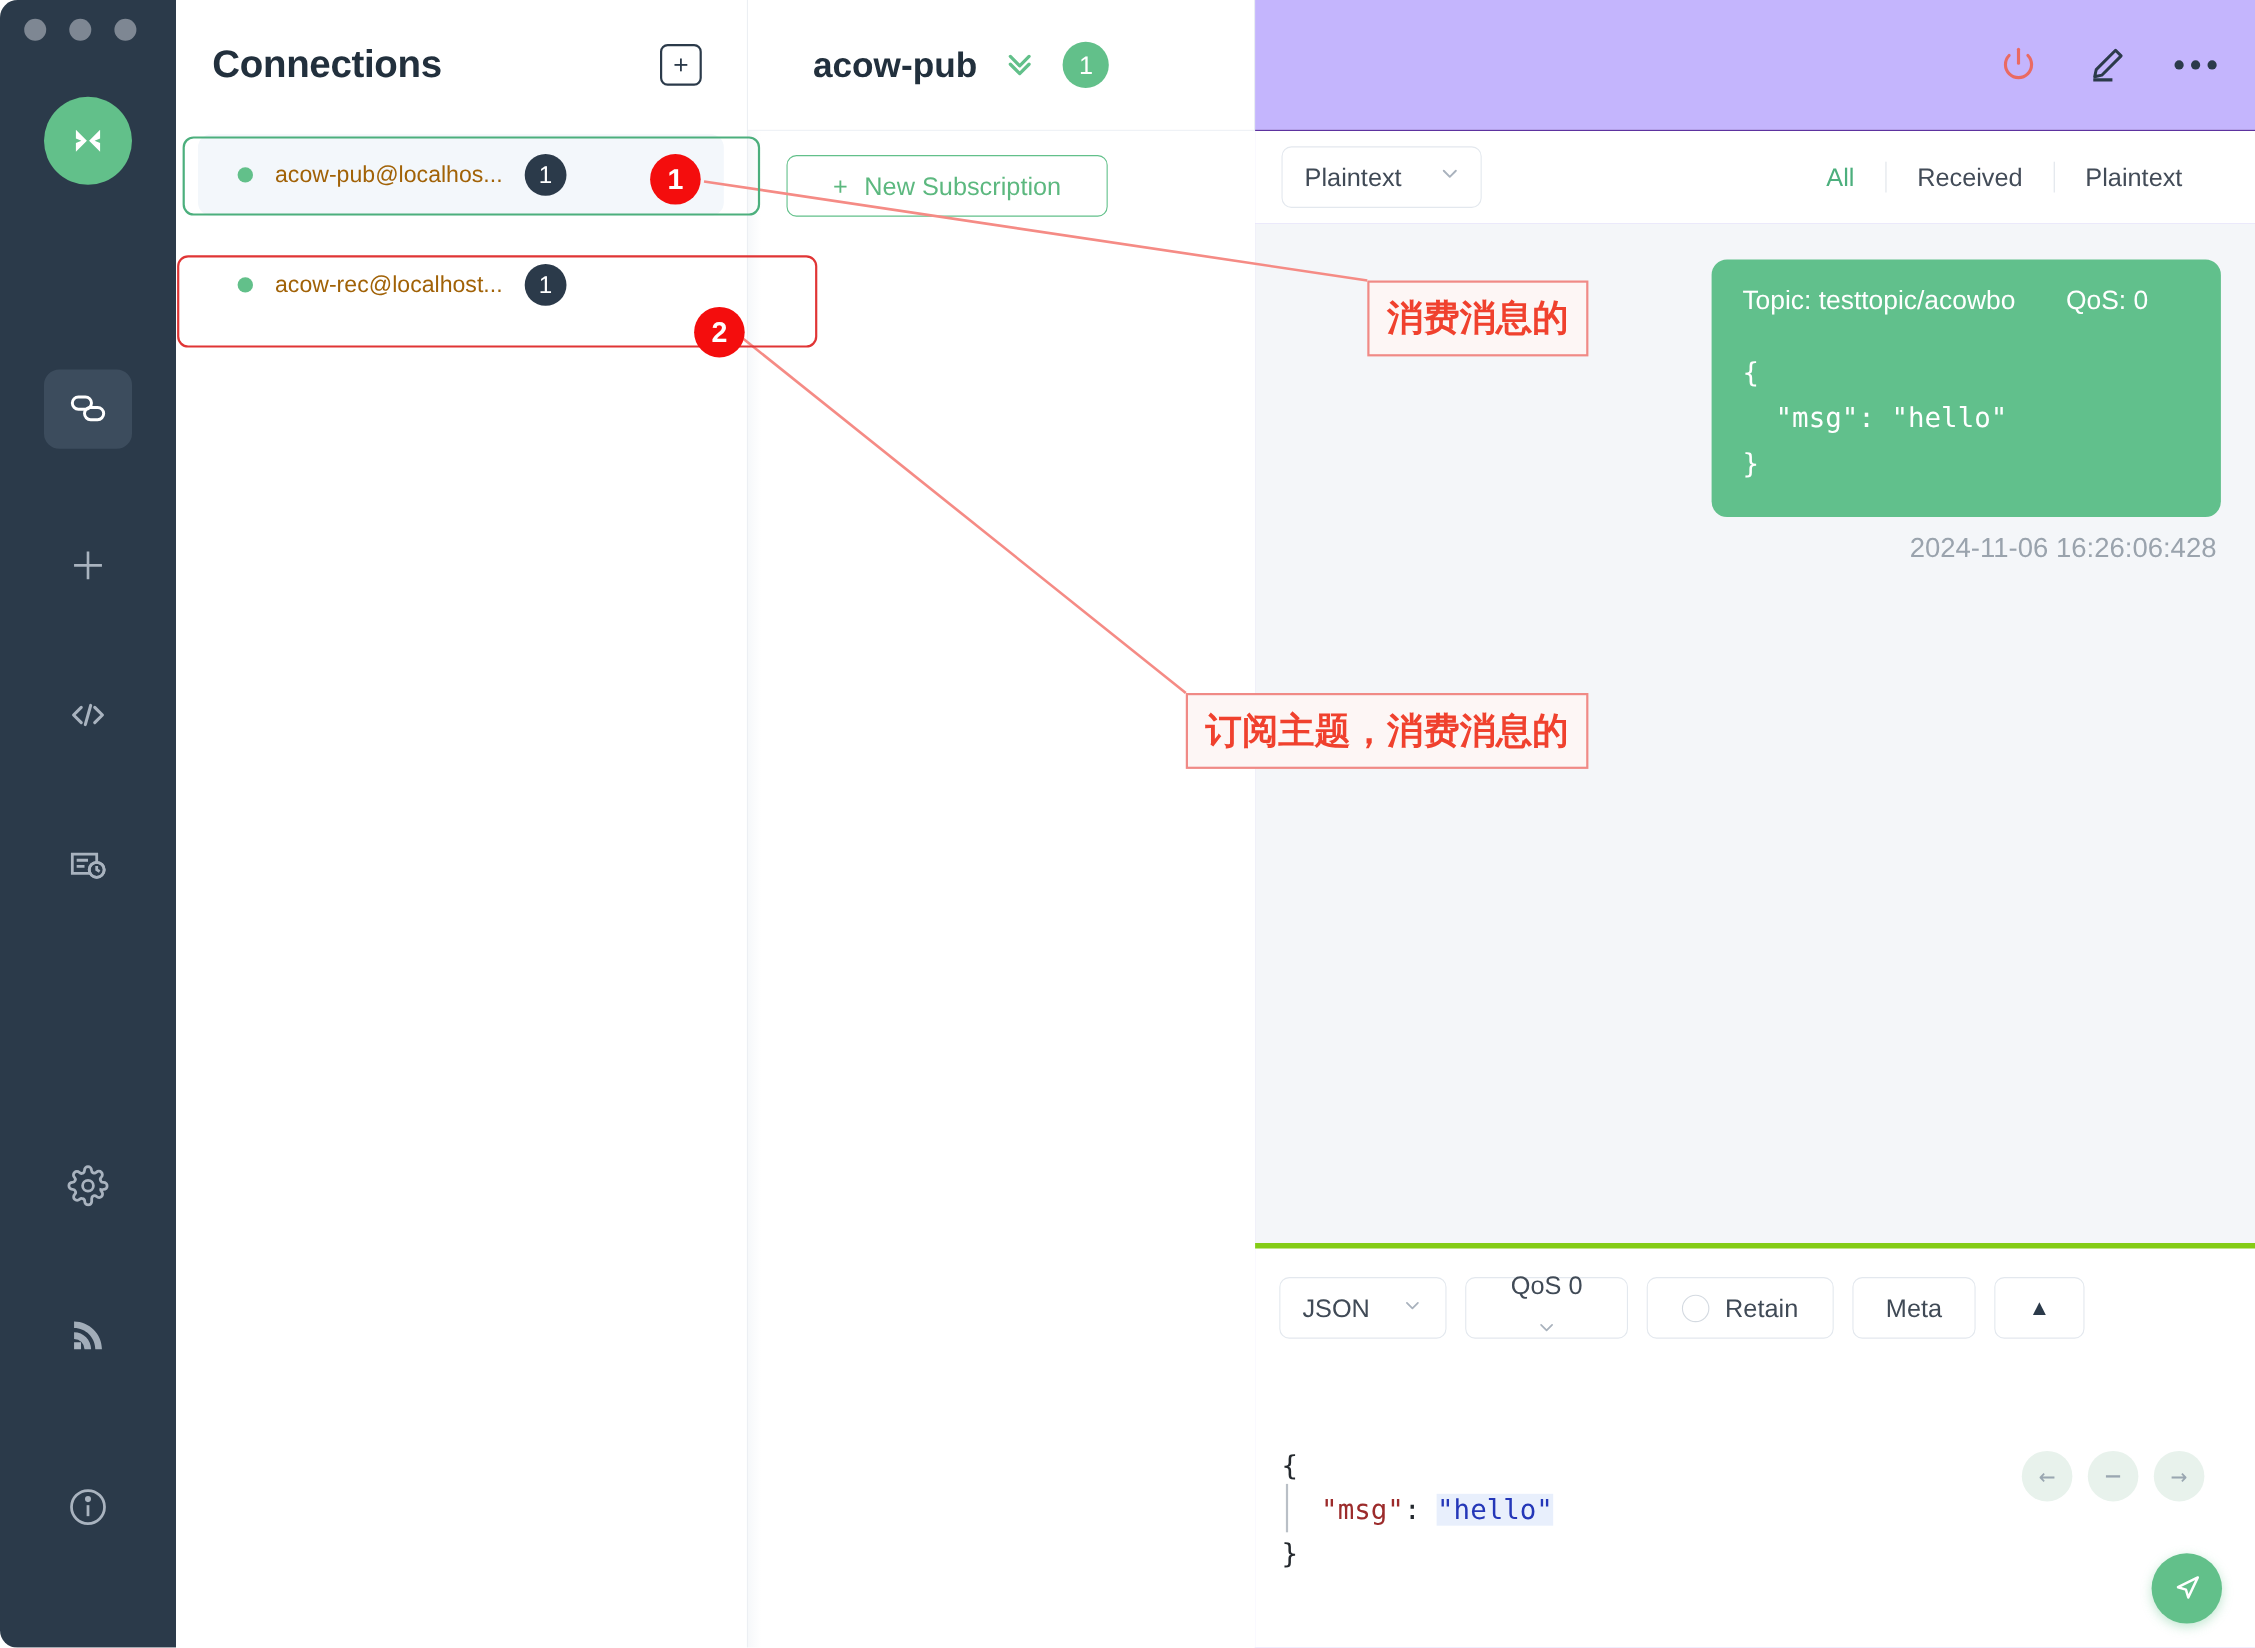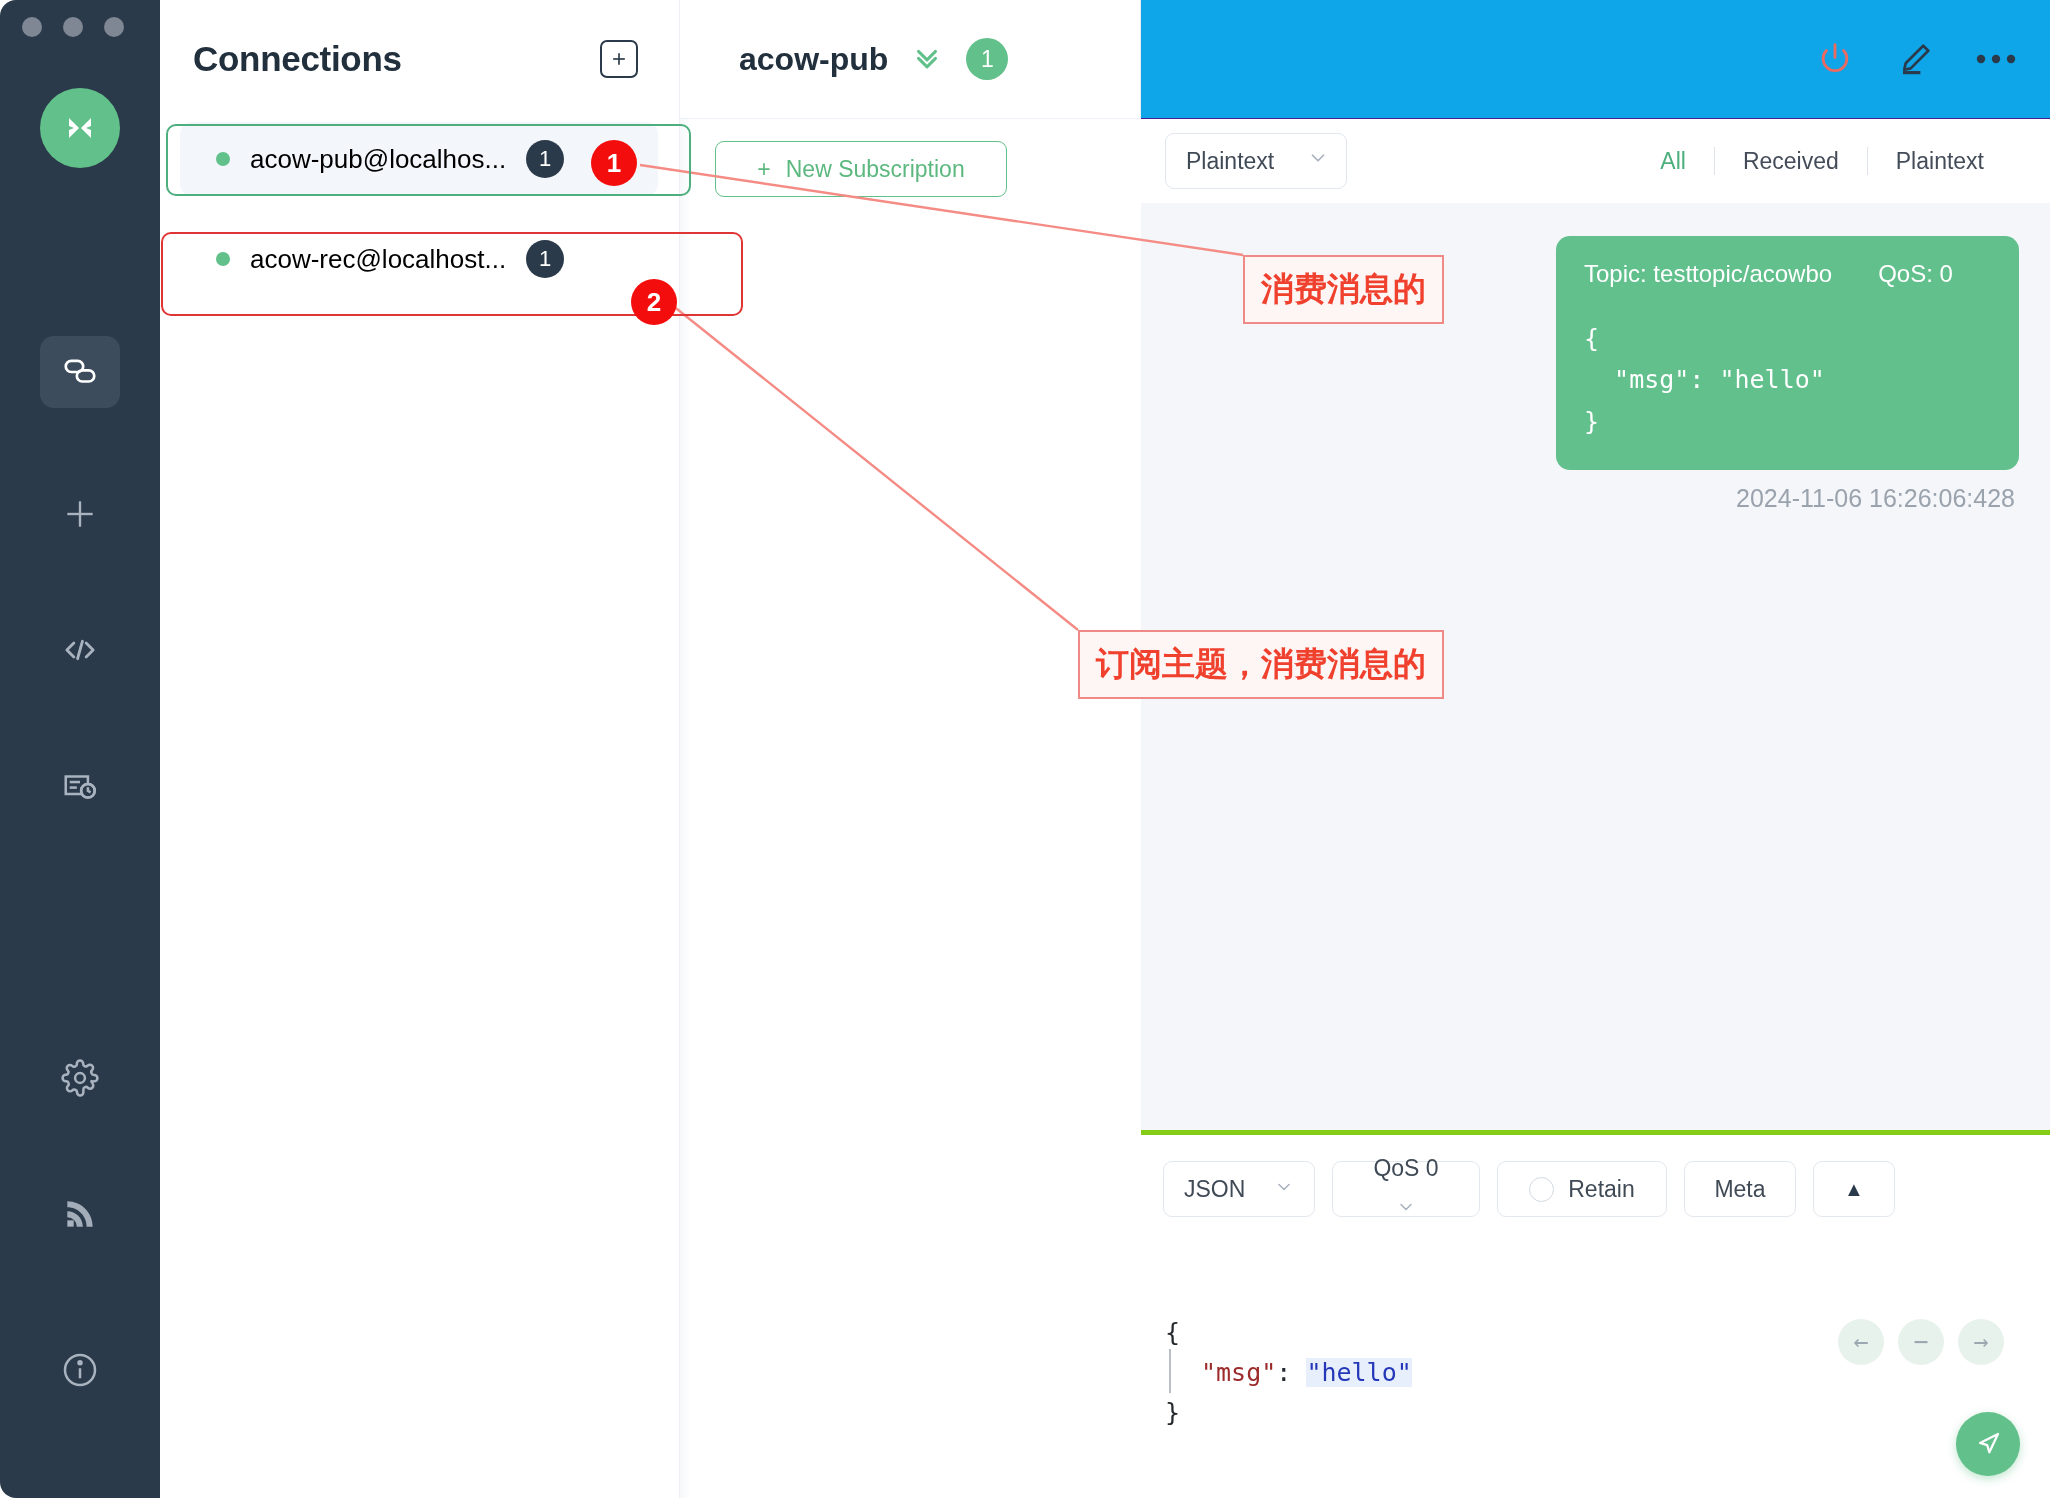--- a/index.html
+++ b/index.html
@@ -82,21 +82,21 @@
     display: flex; align-items: center;
     padding-left: 36px;
   }
   .conn-item.selected { background: #f3f7fb; }
   .conn-status-dot {
     width: 14px; height: 14px; border-radius: 50%;
     background: #62c08a; flex: none;
   }
   .conn-name {
     margin-left: 20px;
-    font-size: 26px; color: #000000;
+    font-size: 21px; color: #a16207;
     white-space: nowrap;
   }
   .conn-count {
     margin-left: 20px;
     min-width: 38px; height: 38px; border-radius: 50%;
     background: #2b3a4a; color: #fff;
     font-size: 22px;
     display: flex; align-items: center; justify-content: center;
   }
 
@@ -119,21 +119,21 @@
     border: 1.5px solid #62c08a; border-radius: 9px;
     color: #5cb87f; font-size: 23px;
     display: flex; align-items: center; justify-content: center; gap: 15px;
     background: #fff;
   }
 
   
   #main {
     position: absolute; left: 1141px; top: 0;
     width: 909px; height: 1498px;
-    background: #0ea5e9;
+    background: #c4b5fd;
   }
   #main-header {
     position: absolute; left: 0; top: 0;
     width: 909px; height: 118px;
     display: flex; align-items: center;
     padding: 0 40px 0 0;
   }
   #main-title-wrap {
     position: absolute; left: -430px; top: 0;
     height: 118px;

